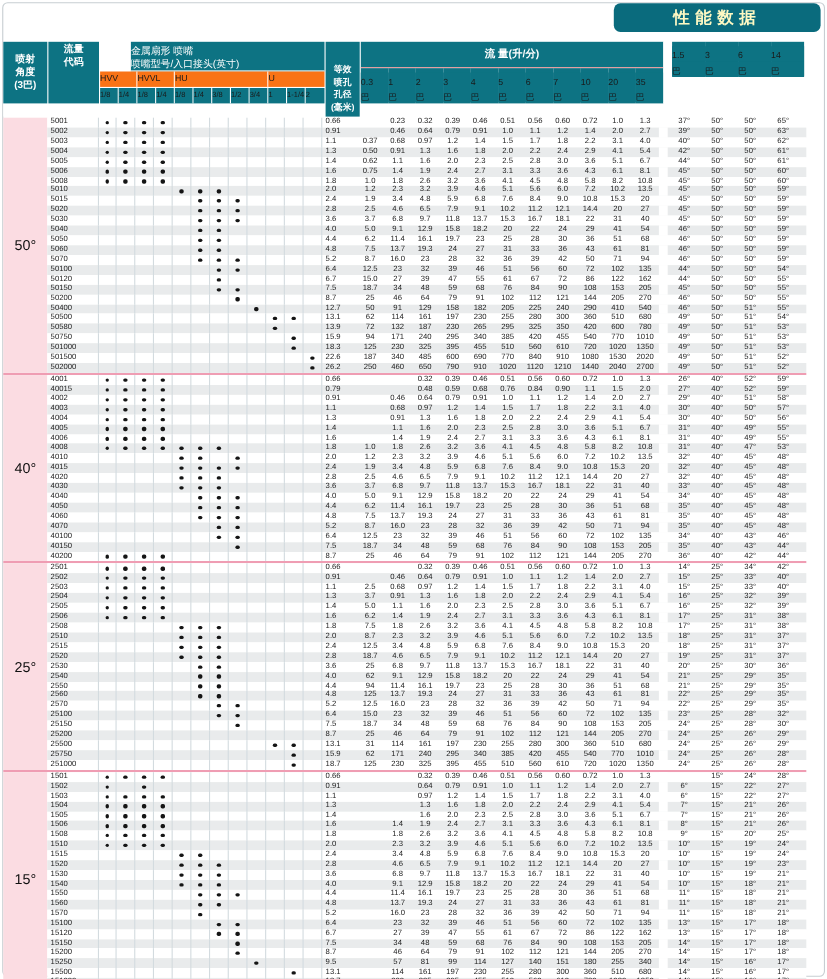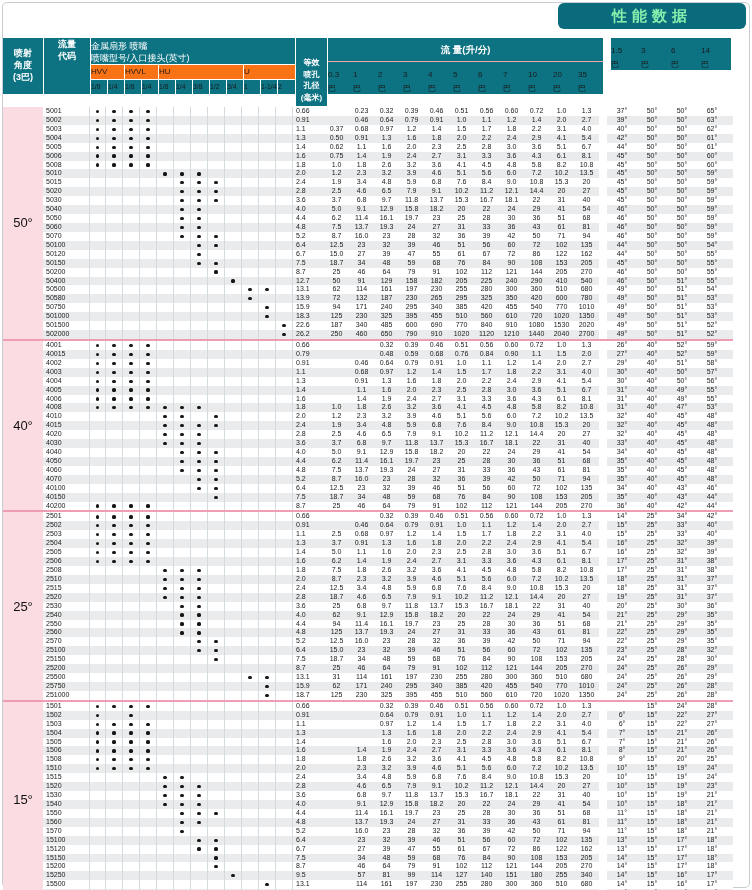--- a/index.html
+++ b/index.html
@@ -1,30 +1,30 @@
 <!DOCTYPE html>
 <html><head>
 <meta charset="utf-8">
 <style>
   html,body{margin:0;padding:0;background:#fff;}
   .page{position:relative;width:752px;height:890px;background:#ffffff;overflow:hidden;
         font-family:"Liberation Sans","DejaVu Sans",sans-serif;color:#1a1a1a;}
   .frame{position:absolute;inset:2px;border:1px solid #c7ced2;border-radius:5px;pointer-events:none;}
   .badge{position:absolute;top:3px;right:6px;width:188px;height:26px;background:#0a6b7d;
-         border-radius:6px;color:#86efac;font-weight:bold;font-size:15px;letter-spacing:5px;
+         border-radius:6px;color:#fef9c3;font-weight:bold;font-size:15px;letter-spacing:5px;
          display:flex;align-items:center;justify-content:center;}
   .tablewrap{position:absolute;left:3px;top:38px;width:730px;}
   
   .thead{display:flex;background:#fff;}
   .th{background:#0d7383;color:#fff;font-weight:bold;text-align:center;box-sizing:border-box;}
   .angle-h{width:40px;height:56px;margin-right:1px;font-size:9px;line-height:12px;padding-top:9px;}
   .code-h{width:46px;height:56px;margin-right:1px;font-size:9px;line-height:12px;}
   .nozzle-h{width:204px;height:56px;margin-right:1px;display:flex;flex-direction:column;}
   .nh-top{background:#0d7383;color:#fff;font-size:9px;line-height:12px;padding-top:2px;height:24px;
-          border-bottom:1px solid #fff;}
+          border-bottom:1px solid #fff;margin-left:28px;}
   .nh-series{display:flex;height:15px;border-bottom:1px solid #fff;}
   .nh-series div{background:#f97316;font-size:8px;line-height:14px;border-right:1px solid #fff;box-sizing:border-box;}
   .nh-series div:last-child{border-right:none;}
   .nh-sizes{display:flex;height:15px;}
   .nh-sizes div{background:#0d7383;width:17px;font-size:6.8px;line-height:14px;border-right:1px solid #fff;box-sizing:border-box;}
   .nh-sizes div:last-child{border-right:none;}
   .orifice-h{width:31px;height:68px;margin-right:1px;font-size:8px;line-height:11.5px;padding-top:19px;}
   .flow-h{width:275px;height:56px;margin-right:0;display:flex;flex-direction:column;}
   .fh-top{background:#0d7383;font-size:9.5px;height:24px;line-height:24px;border-bottom:1px solid #fca5a5;}
   .fh-cols{display:flex;height:31px;}

